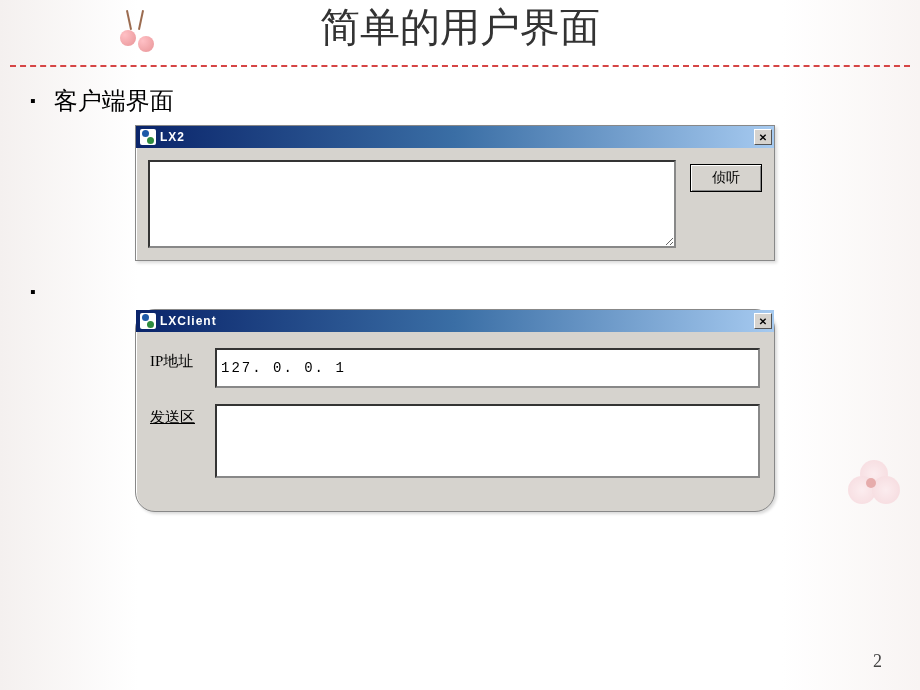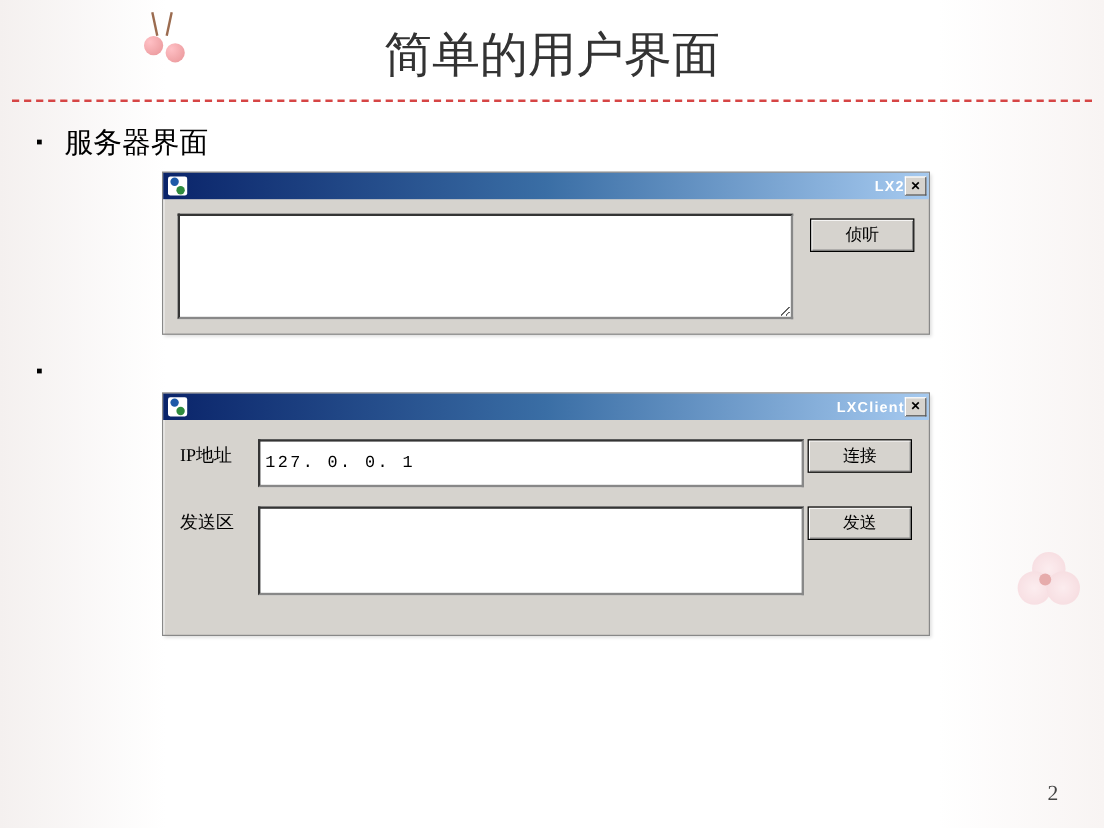--- a/index.html
+++ b/index.html
@@ -65,21 +65,20 @@
       background: #d97a7a;
       top: 28px;
       left: 36px;
     }
 
     .slide-title {
       text-align: center;
       font-size: 40px;
       font-weight: normal;
       color: #333;
-      padding-top: 18px;
       font-family: "SimSun", "宋体", serif;
     }
     .divider {
       margin: 10px 10px 0 10px;
       border: none;
       border-top: 2px dashed #d64545;
       height: 0;
     }
     .content {
       padding: 18px 30px 0 30px;
@@ -100,32 +99,31 @@
     .window-wrap {
       margin-left: 105px;
       margin-bottom: 22px;
     }
     .win {
       border: 1px solid #888;
       background: #d6d3ce;
       box-shadow: 1px 1px 0 #fff inset, 2px 2px 3px rgba(0,0,0,0.15);
     }
     .win1 { width: 640px; }
-    .win2 { width: 640px; }
+    .win2 { width: 640px; border-radius: 20px; }
     .titlebar {
       display: flex;
       align-items: center;
       background: linear-gradient(to right, #0a246a, #3a6ea5, #a6caf0);
       color: #fff;
       height: 22px;
       font-size: 12px;
       font-weight: bold;
       font-family: "Tahoma", sans-serif;
       padding: 0 2px;
-      text-align: right;
     }
     .title-icon {
       width: 16px;
       height: 16px;
       margin: 0 4px 0 2px;
       background: #fff;
       border-radius: 2px;
       position: relative;
       flex-shrink: 0;
     }
@@ -176,21 +174,21 @@
       background: #fff;
       border: 2px inset #888;
     }
     .btn-col {
       display: flex;
       flex-direction: column;
       gap: 8px;
       padding-top: 4px;
     }
     .win-btn {
-      width: 87px;
+      width: 72px;
       height: 28px;
       background: #d6d3ce;
       border: 1px solid #000;
       box-shadow: 1px 1px 0 #fff inset, -1px -1px 0 #888 inset;
       font-size: 14px;
       font-family: "SimSun", "宋体", serif;
       cursor: pointer;
     }
     .todo-line {
       text-align: center;
@@ -259,21 +257,21 @@
   <div class="center"></div>
 </div>
 
 <h1 class="slide-title">简单的用户界面</h1>
 <hr class="divider">
 
 <div class="content">
 
   <div class="bullet-row">
     <span class="bullet">▪</span>
-    <span class="bullet-text">服务器界面</span>
+    <span class="bullet-text">客户端界面</span>
   </div>
 
   <div class="window-wrap">
     <div class="win win1">
       <div class="titlebar">
         <span class="title-icon"></span>
         <span class="title-text">LX2</span>
         <span class="close-btn">✕</span>
       </div>
       <div class="win-body">
@@ -295,26 +293,24 @@
     <div class="win win2">
       <div class="titlebar">
         <span class="title-icon"></span>
         <span class="title-text">LXClient</span>
         <span class="close-btn">✕</span>
       </div>
       <div class="cli-body">
         <div class="cli-row">
           <span class="cli-label">IP地址</span>
           <input class="ip-input" type="text" value="127. 0. 0. 1" style="">
-          <button class="win-btn">连接</button>
         </div>
-        <div class="cli-row" style="margin-bottom:15px;">
+        <div class="cli-row" style="margin-bottom:15px;text-decoration:underline;">
           <span class="cli-label">发送区</span>
           <textarea class="send-text" style=""></textarea>
-          <button class="win-btn">发送</button>
         </div>
       </div>
     </div>
   </div>
 
 </div>
 
 <div class="page-num">2</div>
 
 </body></html>

